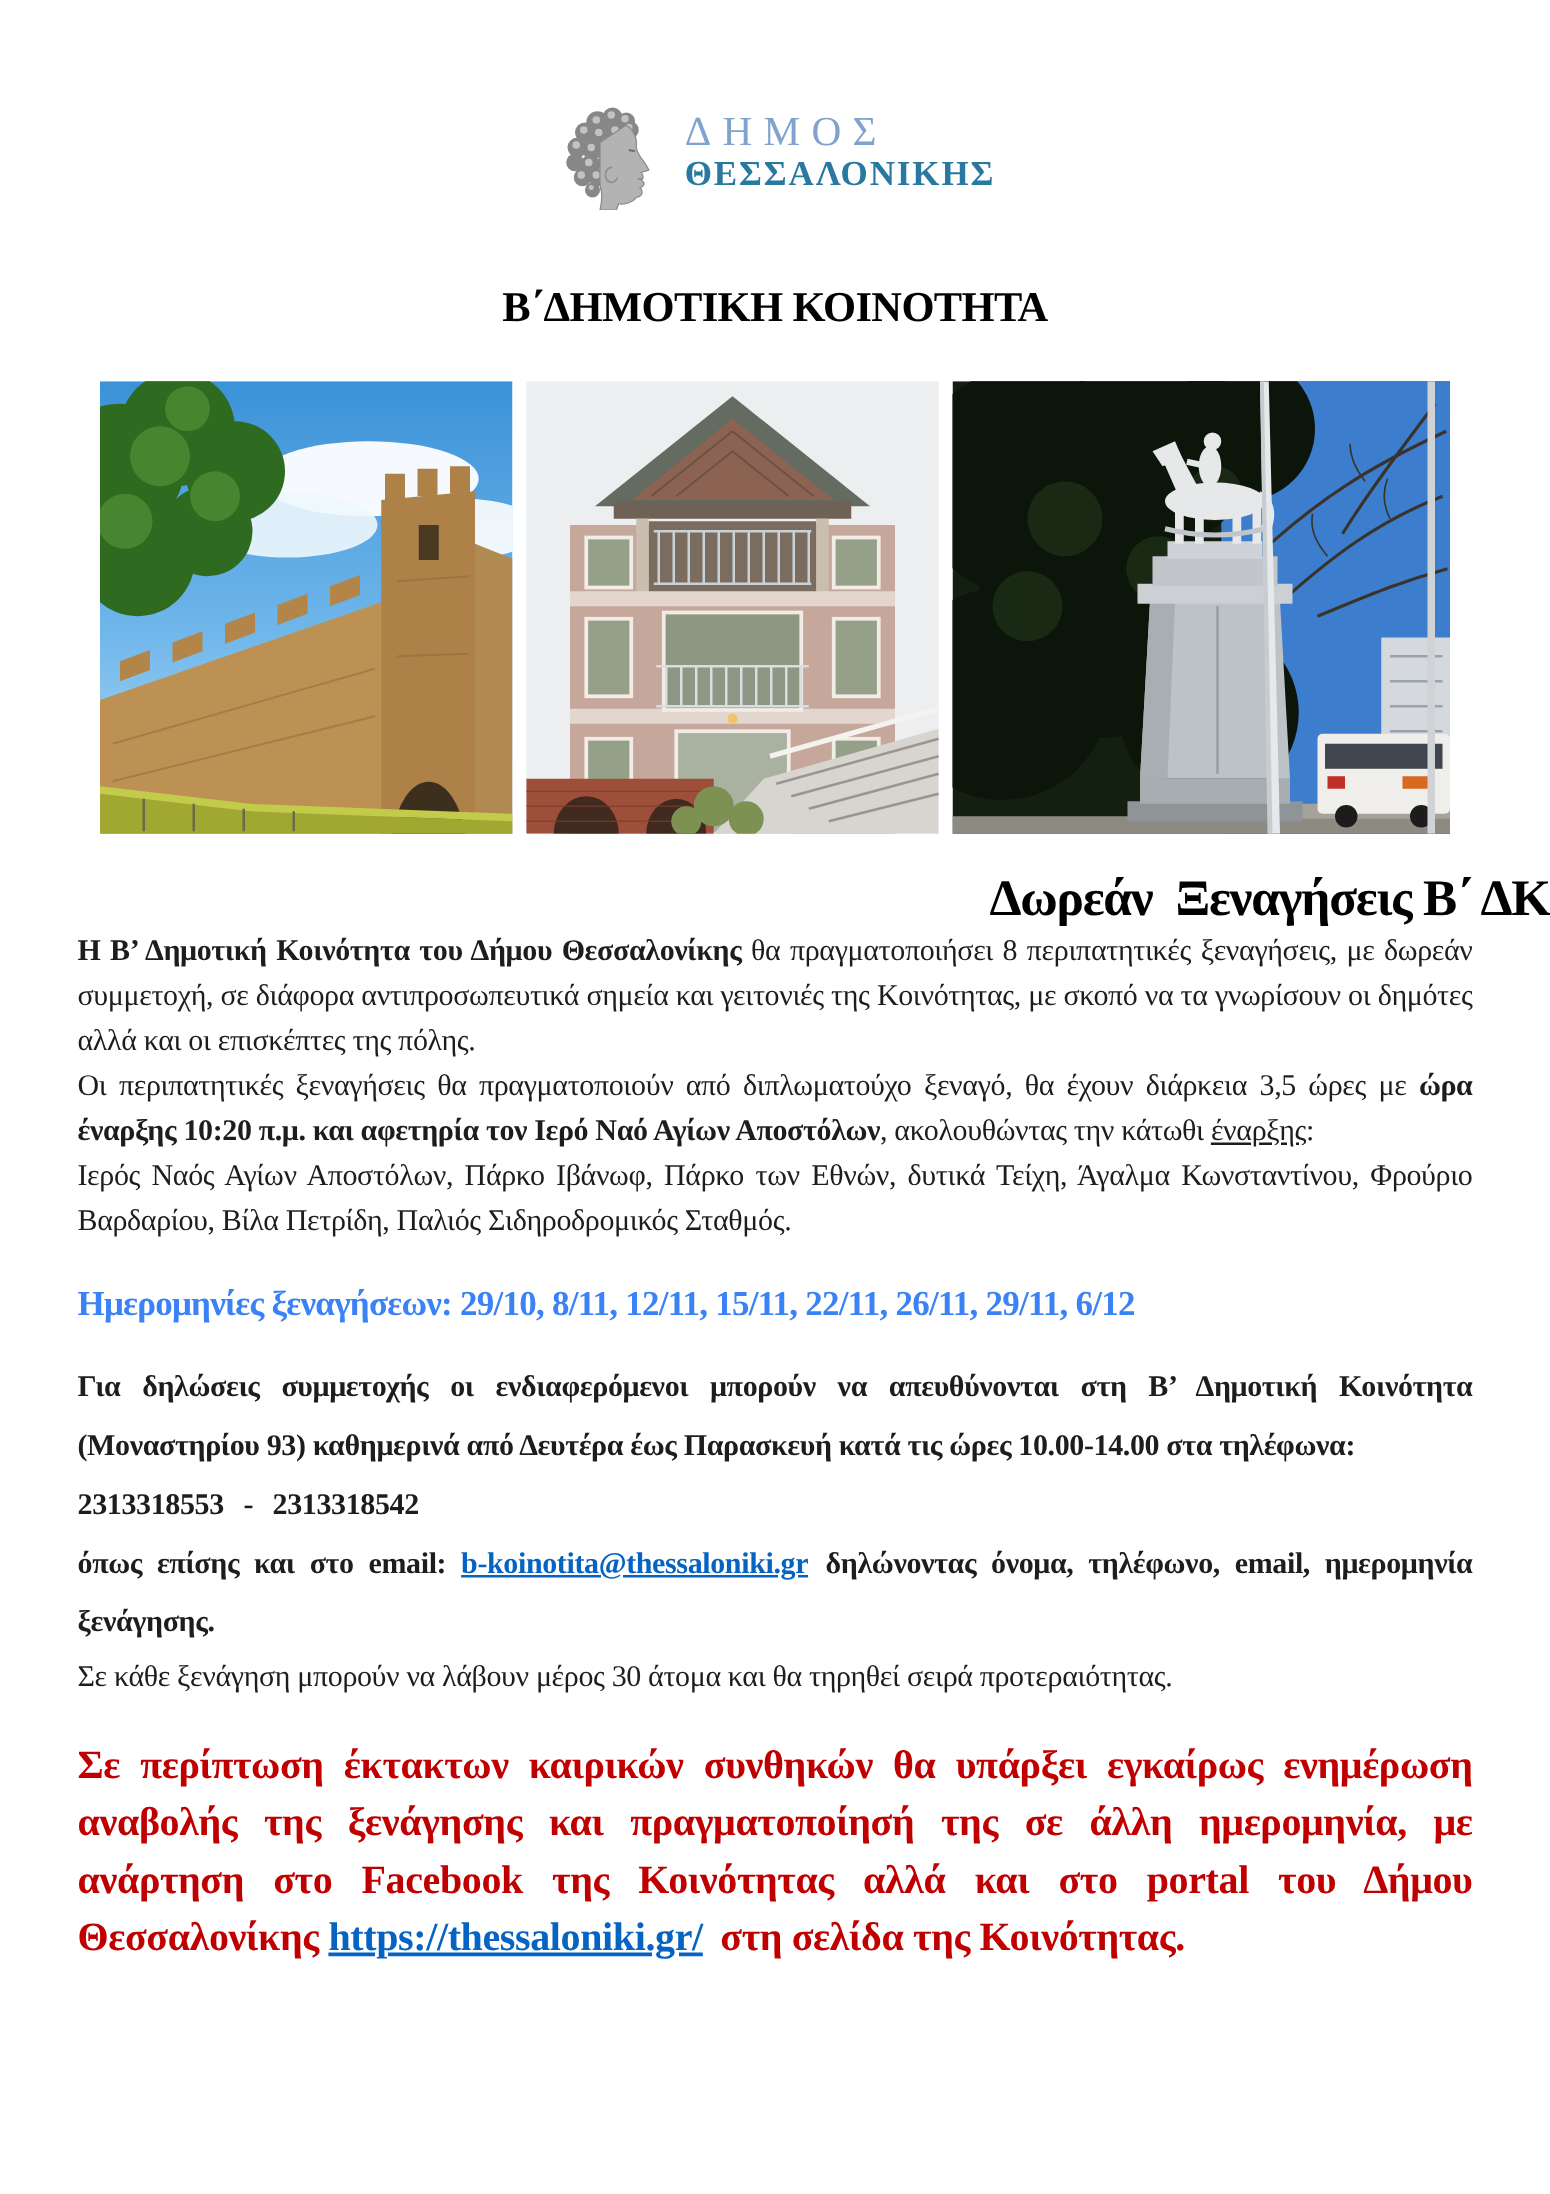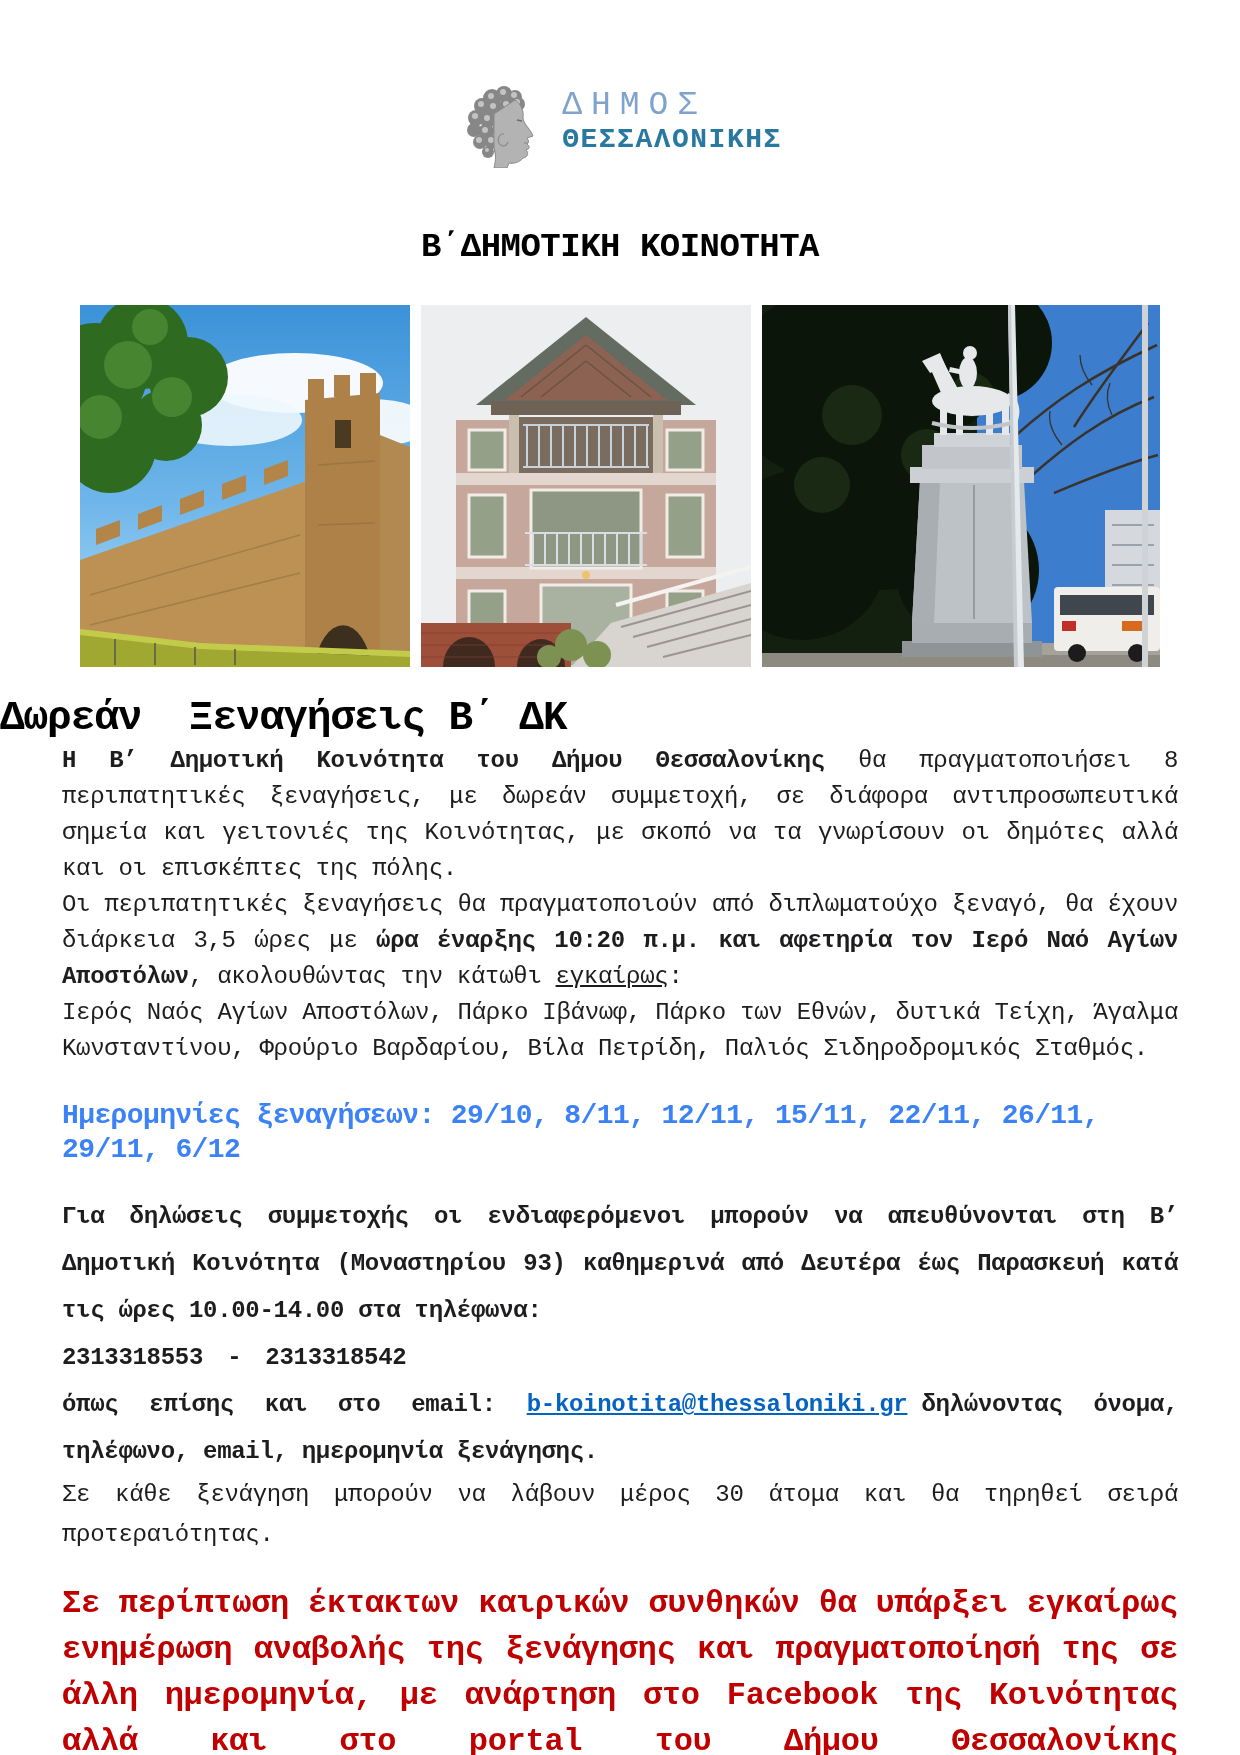--- a/index.html
+++ b/index.html
@@ -1,28 +1,28 @@
 <!DOCTYPE html>
 <html style="--accent-red: #C00000; --link-blue: #0563C1; --logo-light-blue: #7FA3CC; --logo-dark-blue: #2878A0; --text-black: #1D1D1F;"><head>
 <meta charset="utf-8">
 <style>
   html,body{margin:0;padding:0;background:#ffffff;}
   .page{
     width:1240px;height:1755px;margin:0 auto;background:#fff;position:relative;overflow:hidden;
-    font-family:Liberation Mono, monospace;color:var(--text-black,#1d1d1f);
+    font-family:Liberation Serif, serif;color:var(--text-black,#1d1d1f);
   }
   
   .logo-row{display:flex;justify-content:center;align-items:flex-start;gap:12px;padding-top:84px;}
   .logo-head{width:92px;height:84px;flex:0 0 auto;}
   .logo-text{display:flex;flex-direction:column;padding-top:4px;}
   .logo-line1{font-size:33px;font-weight:400;letter-spacing:9px;line-height:1.1;color:var(--logo-light-blue,#7FA3CC);}
   .logo-line2{font-size:28px;font-weight:700;letter-spacing:1.5px;line-height:1.15;color:var(--logo-dark-blue,#2878A0);}
   
   .doc-title{margin-top:59px;text-align:center;font-size:34px;font-weight:700;color:#000;letter-spacing:-0.5px;line-height:40px;}
-  .main-heading{margin-top:26px;text-align:left;font-size:41px;font-weight:700;color:#000;letter-spacing:-1px;line-height:50px;}
+  .main-heading{margin-top:26px;text-align:right;font-size:41px;font-weight:700;color:#000;letter-spacing:-1px;line-height:50px;margin-left:42px;}
   
   .photo-strip{width:1080px;height:362px;margin:38px auto 0;display:flex;gap:11px;}
   .photo{flex:0 0 330px;height:362px;display:block;}
   .photo.wide{flex:0 0 398px;}
   
   .content{padding:0 62px;}
   p{margin:0;}
   .body{font-size:24px;line-height:36px;text-align:justify;letter-spacing:-0.3px;color:var(--text-black,#1d1d1f);}
   .p1{}
   .b{font-weight:700;}
@@ -312,21 +312,21 @@
       <rect x="380" y="0" width="6" height="362" fill="#cfd3d6"></rect>
     </svg>
   </div>
 
   <div class="main-heading">Δωρεάν&nbsp; Ξεναγήσεις Β΄ ΔΚ</div>
 
   <div class="content">
 
     <p class="body p1"><span class="b">Η Β’ Δημοτική Κοινότητα του Δήμου Θεσσαλονίκης</span><span> θα πραγματοποιήσει 8 περιπατητικές ξεναγήσεις, με δωρεάν συμμετοχή, σε διάφορα αντιπροσωπευτικά σημεία και γειτονιές της Κοινότητας, με σκοπό να τα γνωρίσουν οι δημότες αλλά και οι επισκέπτες της πόλης.</span></p>
 
-    <p class="body"><span>Οι περιπατητικές ξεναγήσεις θα πραγματοποιούν από διπλωματούχο ξεναγό, θα έχουν διάρκεια 3,5 ώρες με </span><span class="b">ώρα έναρξης 10:20 π.μ. και αφετηρία τον Ιερό Ναό Αγίων Αποστόλων</span><span>, ακολουθώντας την κάτωθι </span><span class="u">εγκαίρως</span><span>:</span></p>
+    <p class="body"><span>Οι περιπατητικές ξεναγήσεις θα πραγματοποιούν από διπλωματούχο ξεναγό, θα έχουν διάρκεια 3,5 ώρες με </span><span class="b">ώρα έναρξης 10:20 π.μ. και αφετηρία τον Ιερό Ναό Αγίων Αποστόλων</span><span>, ακολουθώντας την κάτωθι </span><span class="u">έναρξης</span><span>:</span></p>
 
     <p class="body">Ιερός Ναός Αγίων Αποστόλων, Πάρκο Ιβάνωφ, Πάρκο των Εθνών, δυτικά Τείχη, Άγαλμα Κωνσταντίνου, Φρούριο Βαρδαρίου, Βίλα Πετρίδη, Παλιός Σιδηροδρομικός Σταθμός.</p>
 
     <p class="dates">Ημερομηνίες ξεναγήσεων: 29/10, 8/11, 12/11, 15/11, 22/11, 26/11, 29/11, 6/12</p>
 
     <div class="reg-block">
       <p class="body lh2">Για δηλώσεις συμμετοχής οι ενδιαφερόμενοι μπορούν να απευθύνονται στη Β’ Δημοτική Κοινότητα (Μοναστηρίου 93) καθημερινά από Δευτέρα έως Παρασκευή κατά τις ώρες 10.00-14.00 στα τηλέφωνα:</p>
       <p class="body lh2 phones">2313318553 - 2313318542</p>
       <p class="body lh2"><span>όπως επίσης και στο email: </span><a class="link">b-koinotita@thessaloniki.gr</a><span class="after-link">δηλώνοντας όνομα, τηλέφωνο, email, ημερομηνία ξενάγησης.</span></p>
     </div>

